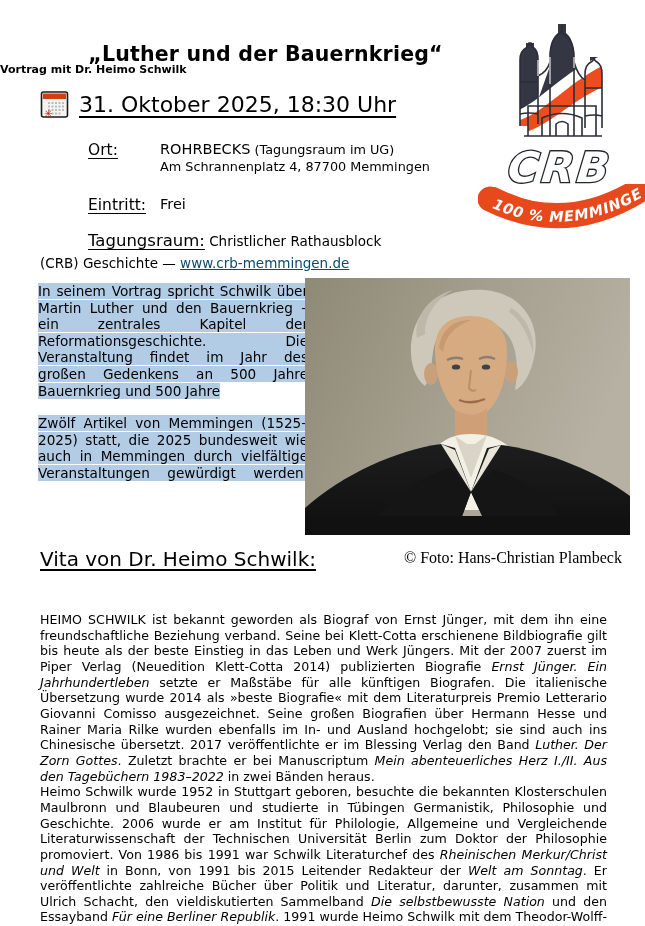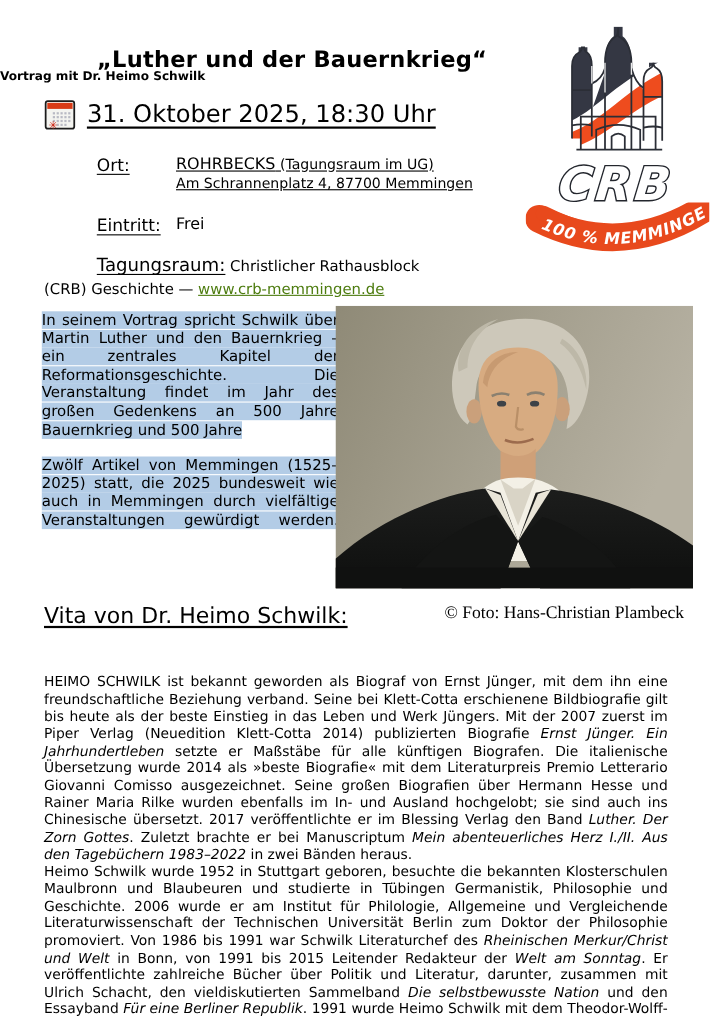--- a/index.html
+++ b/index.html
@@ -7,30 +7,30 @@
     position:relative;width:645px;height:926px;background:#fff;overflow:hidden;
     font-family:"DejaVu Sans","Liberation Sans",sans-serif;color:#000;
   }
   .abs{position:absolute;}
   .title{top:24px;left:0;width:531px;text-align:center;font-size:20.5px;font-weight:bold;letter-spacing:0.2px;margin-top:18px;}
   .subtitle{top:63px;left:0;width:645px;text-align:left;font-size:11px;font-weight:bold;}
   .date-row{top:90px;left:40px;display:flex;align-items:center;gap:10px;}
   .date-text{font-size:22px;text-decoration:underline;text-underline-offset:4px;}
   .label{text-decoration:underline;text-underline-offset:3px;margin-left:48px;}
   .ort-label{top:141px;left:40px;font-size:15.5px;}
-  .ort-value{top:140px;left:160px;width:330px;line-height:17px;text-decoration:underline;}
+  .ort-value{top:140px;left:160px;width:330px;line-height:17px;}
   .ort-main{font-size:14.5px;}
   .ort-note{font-size:12.8px;}
   .ort-line2{font-size:12.8px;}
   .eintritt-label{top:196px;left:40px;font-size:15.5px;}
   .eintritt-value{top:196px;left:160px;font-size:14.5px;text-align:right;}
   .ver-line1{top:231px;left:40px;font-size:13.5px;}
   .ver-label{font-size:16.5px;}
   .ver-line2{top:255px;left:40px;font-size:13.5px;}
-  .link{color:#4d7c0f;text-decoration:underline;cursor:pointer;}
+  .link{color:#0c4a6e;text-decoration:underline;cursor:pointer;}
   .intro{top:283px;left:38px;width:270px;}
   .intro p{margin:0;font-size:13.6px;line-height:16.6px;text-align:justify;}
   .intro p+p{margin-top:16px;}
   .intro p.last-just{text-align-last:justify;}
   .hl{background:#b3cce6;box-decoration-break:clone;}
   .photo{top:278px;left:305px;width:325px;height:257px;}
   .vita-heading{top:547px;left:40px;font-size:20px;text-decoration:underline;text-underline-offset:3px;}
   .photo-credit{top:549px;left:404px;font-size:16px;font-family:"Liberation Serif","DejaVu Serif",serif;}
   .body-text{top:576px;left:40px;width:567px;margin-top:36px;}
   .body-text p{margin:0;font-size:12.6px;line-height:15.65px;text-align:justify;}

